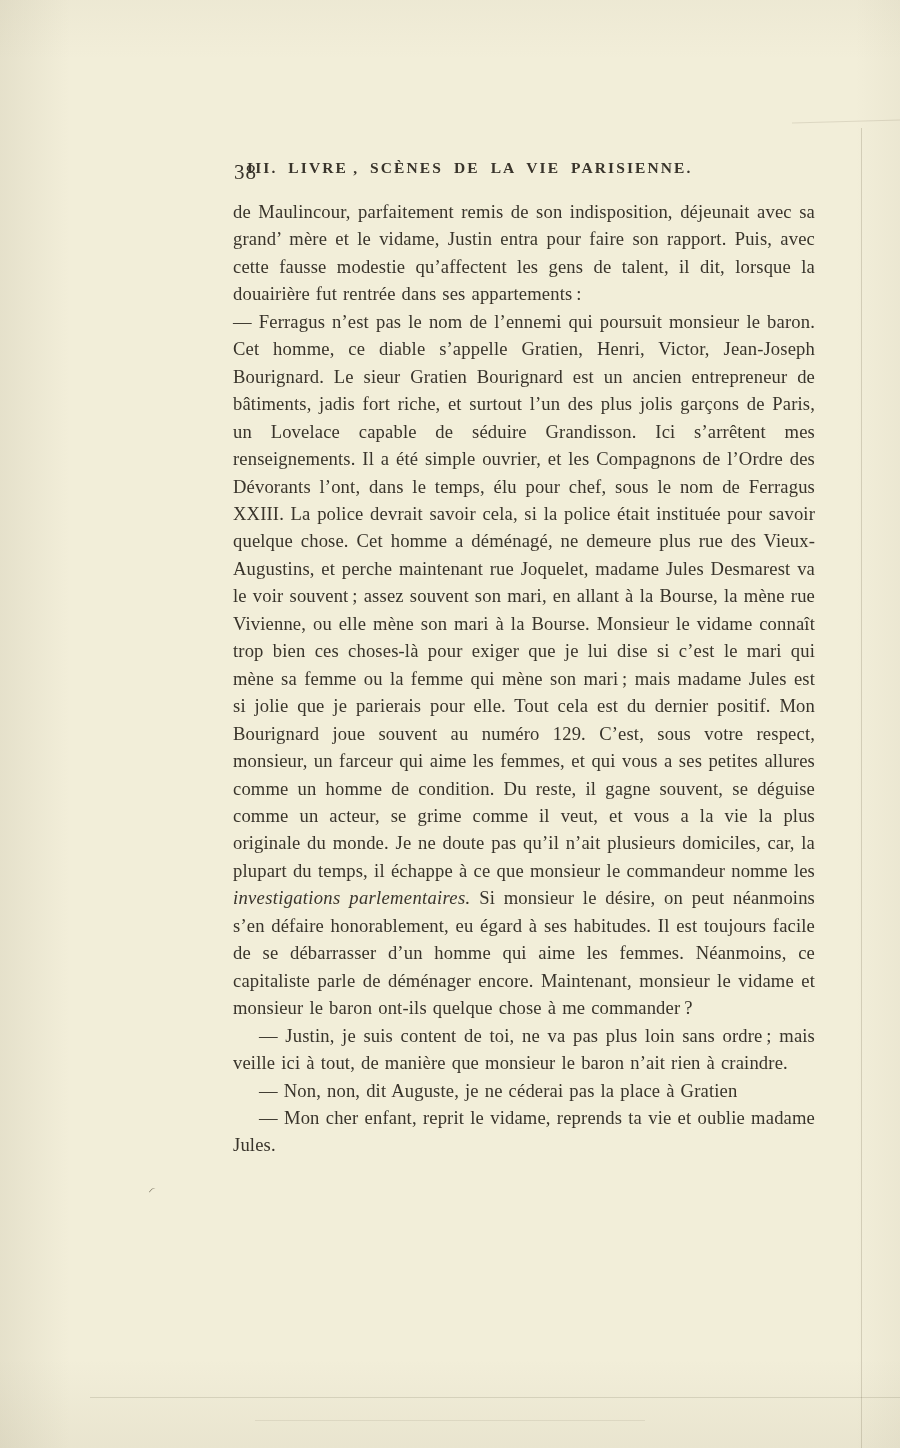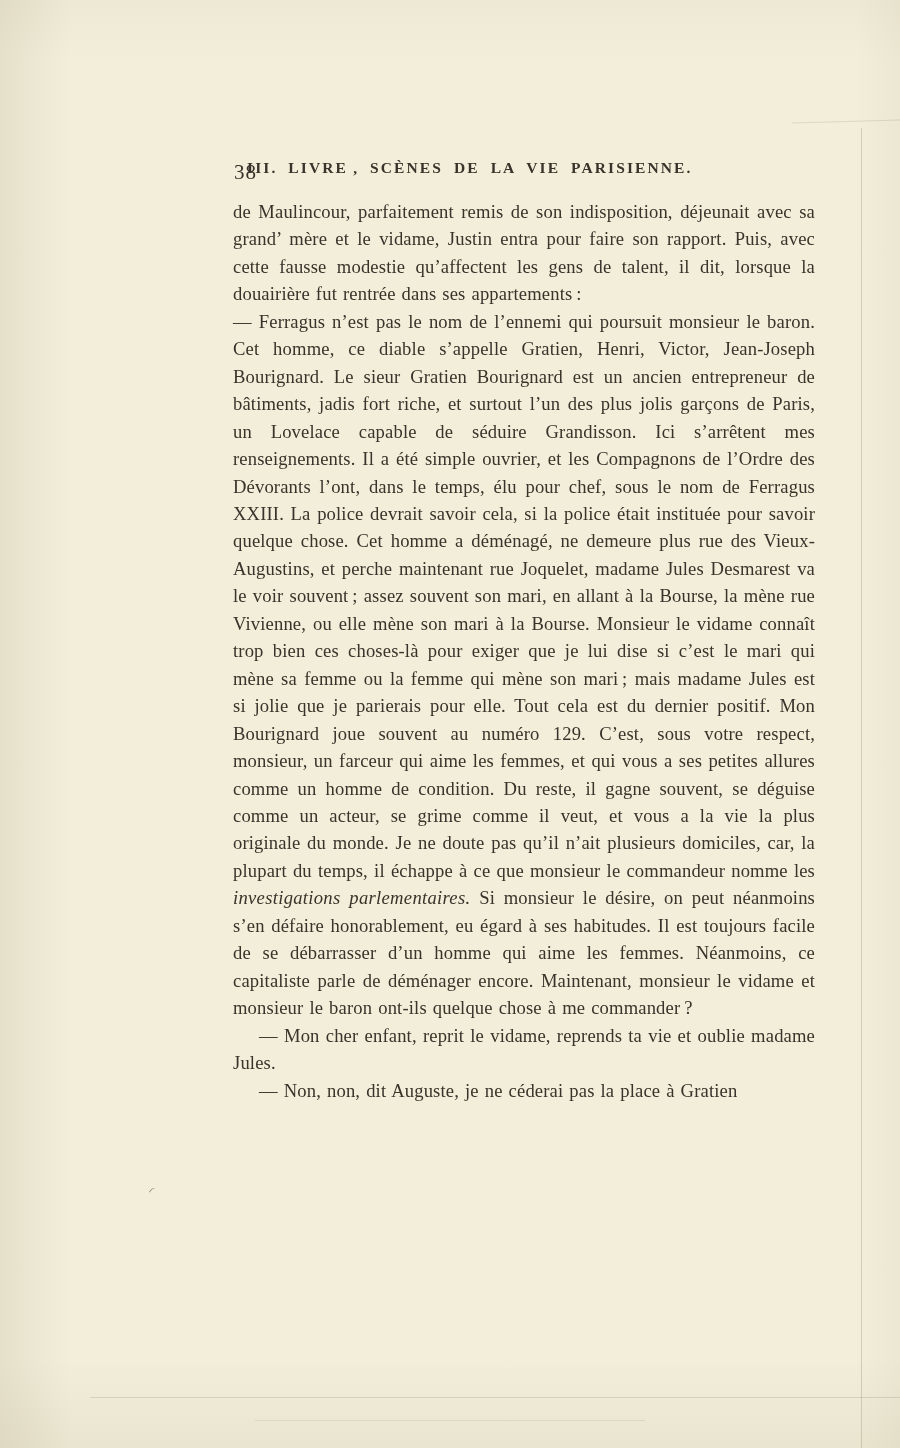--- a/index.html
+++ b/index.html
@@ -67,15 +67,16 @@
 <div class="stray-mark"></div>
 
 <header class="page-head">
   <span class="page-number">38</span>
   <span class="running-header">III. LIVRE , SCÈNES DE LA VIE PARISIENNE.</span>
 </header>
 
 <main class="text-block">
   <p>de Maulincour, parfaitement remis de son indisposition, déjeunait avec sa grand’ mère et le vidame, Justin entra pour faire son rapport. Puis, avec cette fausse modestie qu’affectent les gens de talent, il dit, lorsque la douairière fut rentrée dans ses appartements :</p>
   <p><span>— Ferragus n’est pas le nom de l’ennemi qui poursuit monsieur le baron. Cet homme, ce diable s’appelle Gratien, Henri, Victor, Jean-Joseph Bourignard. Le sieur Gratien Bourignard est un ancien entrepreneur de bâtiments, jadis fort riche, et surtout l’un des plus jolis garçons de Paris, un Lovelace capable de séduire Grandisson. Ici s’arrêtent mes renseignements. Il a été simple ouvrier, et les Compagnons de l’Ordre des Dévorants l’ont, dans le temps, élu pour chef, sous le nom de Ferragus XXIII. La police devrait savoir cela, si la police était instituée pour savoir quelque chose. Cet homme a déménagé, ne demeure plus rue des Vieux-Augustins, et perche maintenant rue Joquelet, madame Jules Desmarest va le voir souvent ; assez souvent son mari, en allant à la Bourse, la mène rue Vivienne, ou elle mène son mari à la Bourse. Monsieur le vidame connaît trop bien ces choses-là pour exiger que je lui dise si c’est le mari qui mène sa femme ou la femme qui mène son mari ; mais madame Jules est si jolie que je parierais pour elle. Tout cela est du dernier positif. Mon Bourignard joue souvent au numéro 129. C’est, sous votre respect, monsieur, un farceur qui aime les femmes, et qui vous a ses petites allures comme un homme de condition. Du reste, il gagne souvent, se déguise comme un acteur, se grime comme il veut, et vous a la vie la plus originale du monde. Je ne doute pas qu’il n’ait plusieurs domiciles, car, la plupart du temps, il échappe à ce que monsieur le commandeur nomme les </span><em>investigations parlementaires.</em><span> Si monsieur le désire, on peut néanmoins s’en défaire honorablement, eu égard à ses habitudes. Il est toujours facile de se débarrasser d’un homme qui aime les femmes. Néanmoins, ce capitaliste parle de déménager encore. Maintenant, monsieur le vidame et monsieur le baron ont-ils quelque chose à me commander ?</span></p>
+  <p class="indent">— Justin, je suis content de toi, ne va pas plus loin sans ordre ; mais veille ici à tout, de manière que monsieur le baron n’ait rien à craindre.</p>
+  <p class="indent">— Non, non, dit Auguste, je ne céderai pas la place à Gratien</p>
   <p class="indent">— Mon cher enfant, reprit le vidame, reprends ta vie et oublie madame Jules.</p>
-  <p class="indent">— Non, non, dit Auguste, je ne céderai pas la place à Gratien</p>
 </main>
 
 </body></html>

